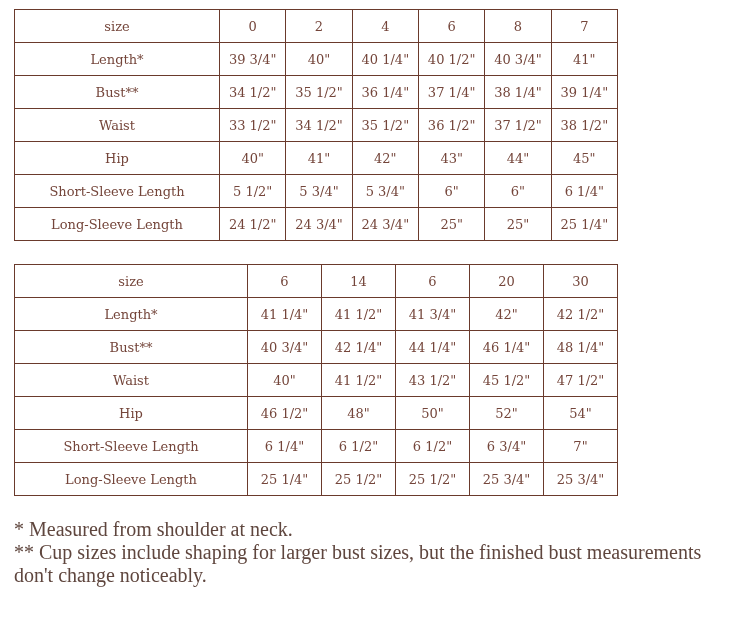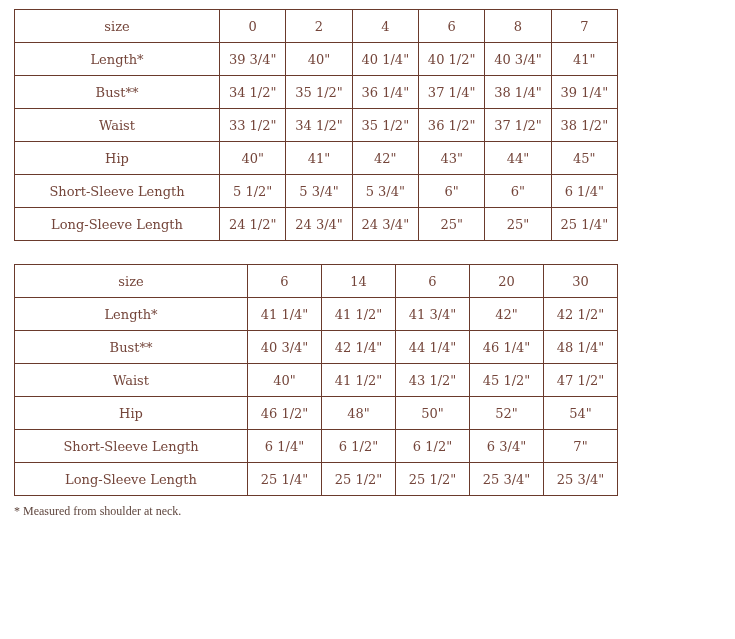--- a/index.html
+++ b/index.html
@@ -46,24 +46,24 @@
     font-size: 13px;
     font-weight: normal;
     color: var(--table-text);
     font-family: "DejaVu Serif", serif;
     line-height: 1;
   }
   #table-1 col.label-col { width: 205px; }
   #table-2 col.label-col { width: 233px; }
   #table-2 { margin-top: 23px; }
   .footnotes {
-    margin-top: 4px;
+    margin-top: 22px;
     width: 710px;
     font-family: "Liberation Serif", serif;
-    font-size: 12px;
+    font-size: 20px;
     line-height: 23px;
     color: var(--footnote-color);
   }
   .footnotes p { margin: 0; }
 </style>
 </head>
 <body>
 
 <div class="page">
 
@@ -202,15 +202,16 @@
           <td>25 1/2"</td>
           <td>25 1/2"</td>
           <td>25 3/4"</td>
           <td>25 3/4"</td>
         </tr>
       </tbody>
     </table>
 
   <div class="footnotes">
     <p>* Measured from shoulder at neck.</p>
+    <p>** Cup sizes include shaping for larger bust sizes, but the finished bust measurements don't change noticeably.</p>
   </div>
 
 </div>
 
 </body></html>

